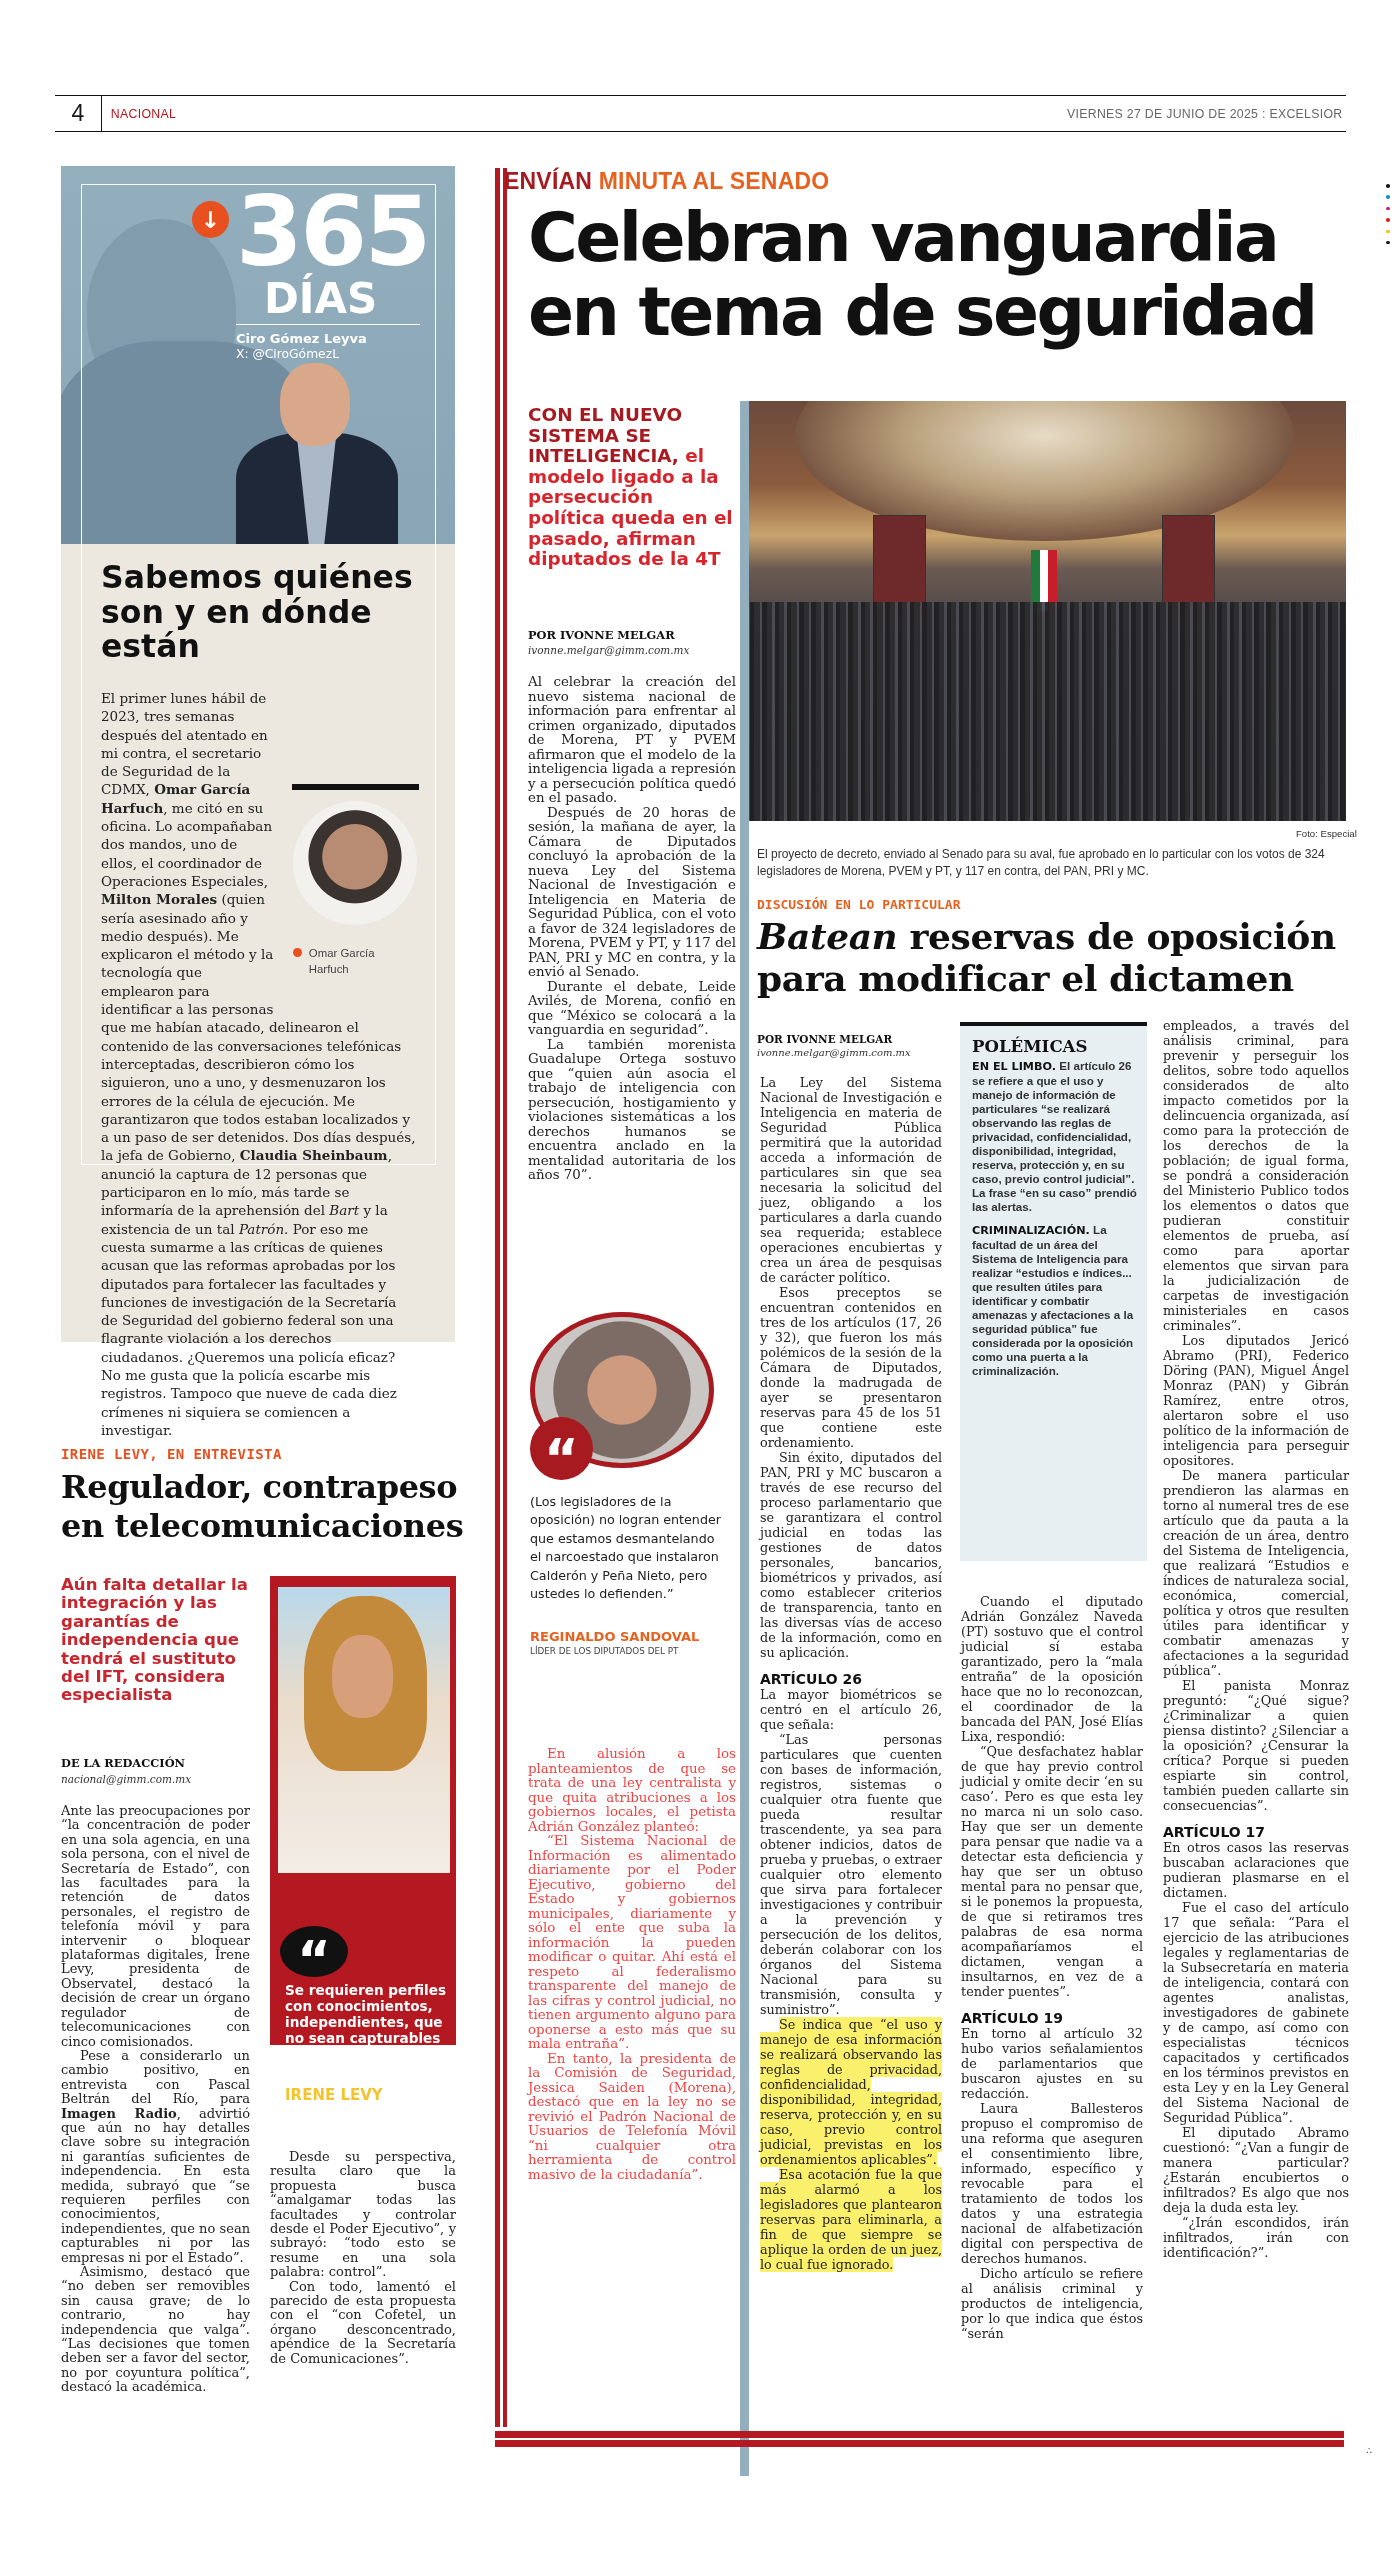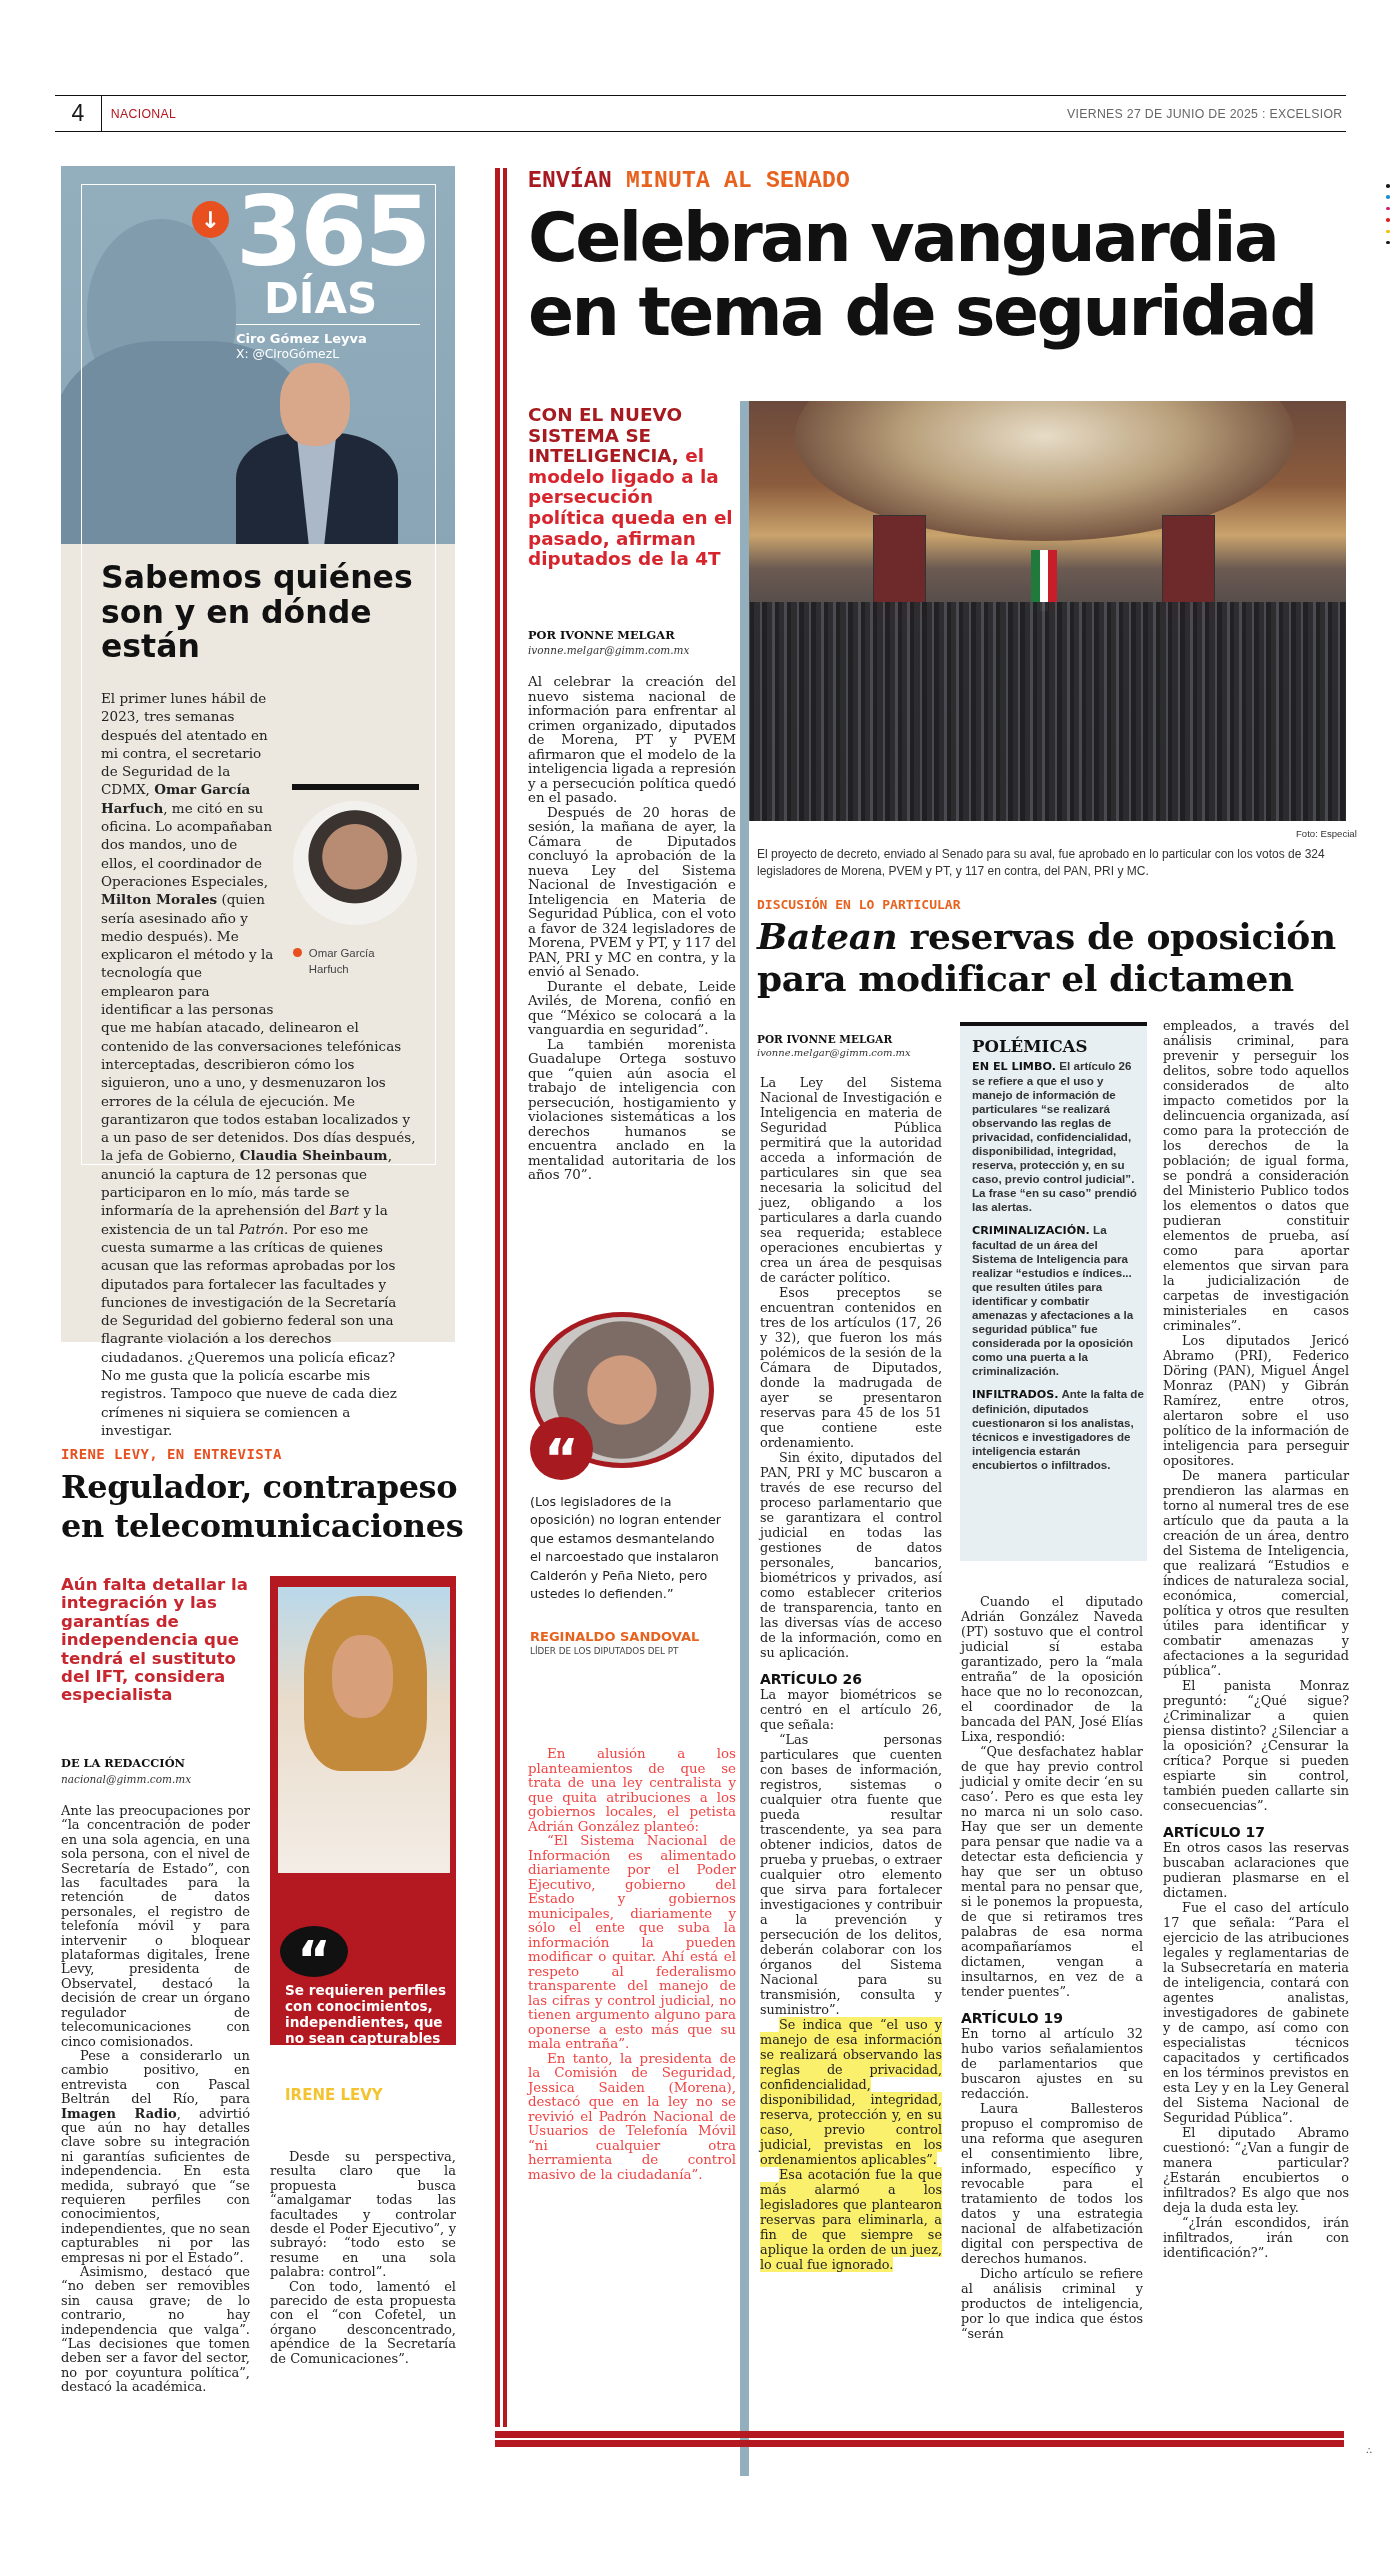--- a/index.html
+++ b/index.html
@@ -54,21 +54,21 @@
   .levy-quote-circle { left: 280px; top: 1926px; width: 68px; height: 51px; border-radius: 50%; background: #111; color: #fff; font-family: "DejaVu Sans", sans-serif; font-size: 51px; font-weight: bold; line-height: 70px; text-align: center; }
   .levy-quote { left: 285px; top: 1982px; width: 166px; font-family: "DejaVu Sans", sans-serif; font-weight: bold; font-size: 13.6px; line-height: 16px; color: #fff; }
   .levy-qname { left: 285px; top: 2086px; font-family: "DejaVu Sans", sans-serif; font-weight: bold; font-size: 15px; color: #f4c430; }
   .levy-qrole { left: 285px; top: 2104px; font-family: "DejaVu Sans", sans-serif; font-weight: bold; font-size: 10px; line-height: 12.3px; color: #fff; }
 
   
   .redbar-outer { left: 495px; top: 168px; width: 5.3px; height: 2259px; background: #b41820; }
   .redbar-inner { left: 503px; top: 168px; width: 3.5px; height: 2259px; background: #b41820; }
   .bottom-red1 { left: 495px; top: 2431px; width: 849px; height: 7px; background: #b41820; }
   .bottom-red2 { left: 495px; top: 2440px; width: 849px; height: 7px; background: #b41820; }
-  .kicker-main { left: 528px; top: 168px; font-family: Liberation Mono, monospace; font-weight: bold; font-size: 23px; letter-spacing: 0.2px; }
+  .kicker-main { left: 504px; top: 168px; font-family: Liberation Sans, sans-serif; font-weight: bold; font-size: 23px; letter-spacing: 0.2px; }
   .kicker-main .k1 { color: #a61a20; }
   .kicker-main .k2 { color: #e8621f; }
   .main-title { left: 528px; top: 201px; width: 823px; font-family: "DejaVu Sans", sans-serif; font-weight: bold; font-size: 68px; line-height: 74px; color: #111; letter-spacing: -2.6px; }
   .deck { left: 528px; top: 405px; width: 206px; font-family: "DejaVu Sans", sans-serif; font-weight: bold; font-size: 18.4px; line-height: 20.6px; }
   .deck .d1 { color: #a61a20; }
   .deck .d2 { color: #d7252d; }
   .byline-main { left: 528px; top: 628px; font-family: "DejaVu Serif", serif; font-weight: bold; font-size: 11.4px; color: #111; }
   .mail-main { left: 528px; top: 644px; font-family: "DejaVu Serif", serif; font-style: italic; font-size: 10.5px; color: #333; }
   .main-body1 { left: 528px; top: 675px; width: 208px; font-family: "DejaVu Serif", serif; font-size: 13.4px; line-height: 14.5px; text-align: justify; color: #222; }
   .main-body1 p { text-indent: 19px; }
@@ -234,21 +234,20 @@
     <p>“Las personas particulares que cuenten con bases de información, registros, sistemas o cualquier otra fuente que pueda resultar trascendente, ya sea para obtener indicios, datos de prueba y pruebas, o extraer cualquier otro elemento que sirva para fortalecer investigaciones y contribuir a la prevención y persecución de los delitos, deberán colaborar con los órganos del Sistema Nacional para su transmisión, consulta y suministro”.</p>
     <p><span class="hl">Se indica que “el uso y manejo de esa información se realizará observando las reglas de privacidad, confidencialidad, disponibilidad, integridad, reserva, protección y, en su caso, previo control judicial, previstas en los ordenamientos aplicables”.</span></p>
     <p><span class="hl">Esa acotación fue la que más alarmó a los legisladores que plantearon reservas para eliminarla, a fin de que siempre se aplique la orden de un juez, lo cual fue ignorado.</span></p>
   </div>
 
 <div class="abs polem"></div>
 <div class="abs polem-title">POLÉMICAS</div>
 <div class="abs polem-body" id="polem-body">
     <p><b>EN EL LIMBO.</b> El artículo 26 se refiere a que el uso y manejo de información de particulares “se realizará observando las reglas de privacidad, confidencialidad, disponibilidad, integridad, reserva, protección y, en su caso, previo control judicial”. La frase “en su caso” prendió las alertas.</p>
     <p><b>CRIMINALIZACIÓN.</b>  La facultad de un área del Sistema de Inteligencia para realizar “estudios e índices... que resulten útiles para identificar y combatir amenazas y afectaciones a la seguridad pública” fue considerada por la oposición como una puerta a la criminalización.</p>
-    <p><b>INFILTRADOS.</b>  Ante la falta de definición, diputados cuestionaron si los analistas, técnicos e investigadores de inteligencia estarán encubiertos o infiltrados.</p>
   </div>
 
 <div class="abs col2b" id="col2b">
     <p>Cuando el diputado Adrián González Naveda (PT) sostuvo que el control judicial sí estaba garantizado, pero la “mala entraña” de la oposición hace que no lo reconozcan, el coordinador de la bancada del PAN, José Elías Lixa, respondió:</p>
     <p>“Que desfachatez hablar de que hay previo control judicial y omite decir ‘en su caso’. Pero es que esta ley no marca ni un solo caso. Hay que ser un demente para pensar que nadie va a detectar esta deficiencia y hay que ser un obtuso mental para no pensar que, si le ponemos la propuesta, de que si retiramos tres palabras de esa norma acompañaríamos el dictamen, vengan a insultarnos, en vez de a tender puentes”.</p>
     <p class="subhead">ARTÍCULO 19</p>
     <p class="ni">En torno al artículo 32 hubo varios señalamientos de parlamentarios que buscaron ajustes en su redacción.</p>
     <p>Laura Ballesteros propuso el compromiso de una reforma que aseguren el consentimiento libre, informado, específico y revocable para el tratamiento de todos los datos y una estrategia nacional de alfabetización digital con perspectiva de derechos humanos.</p>
     <p>Dicho artículo se refiere al análisis criminal y productos de inteligencia, por lo que indica que éstos “serán</p>
   </div>

